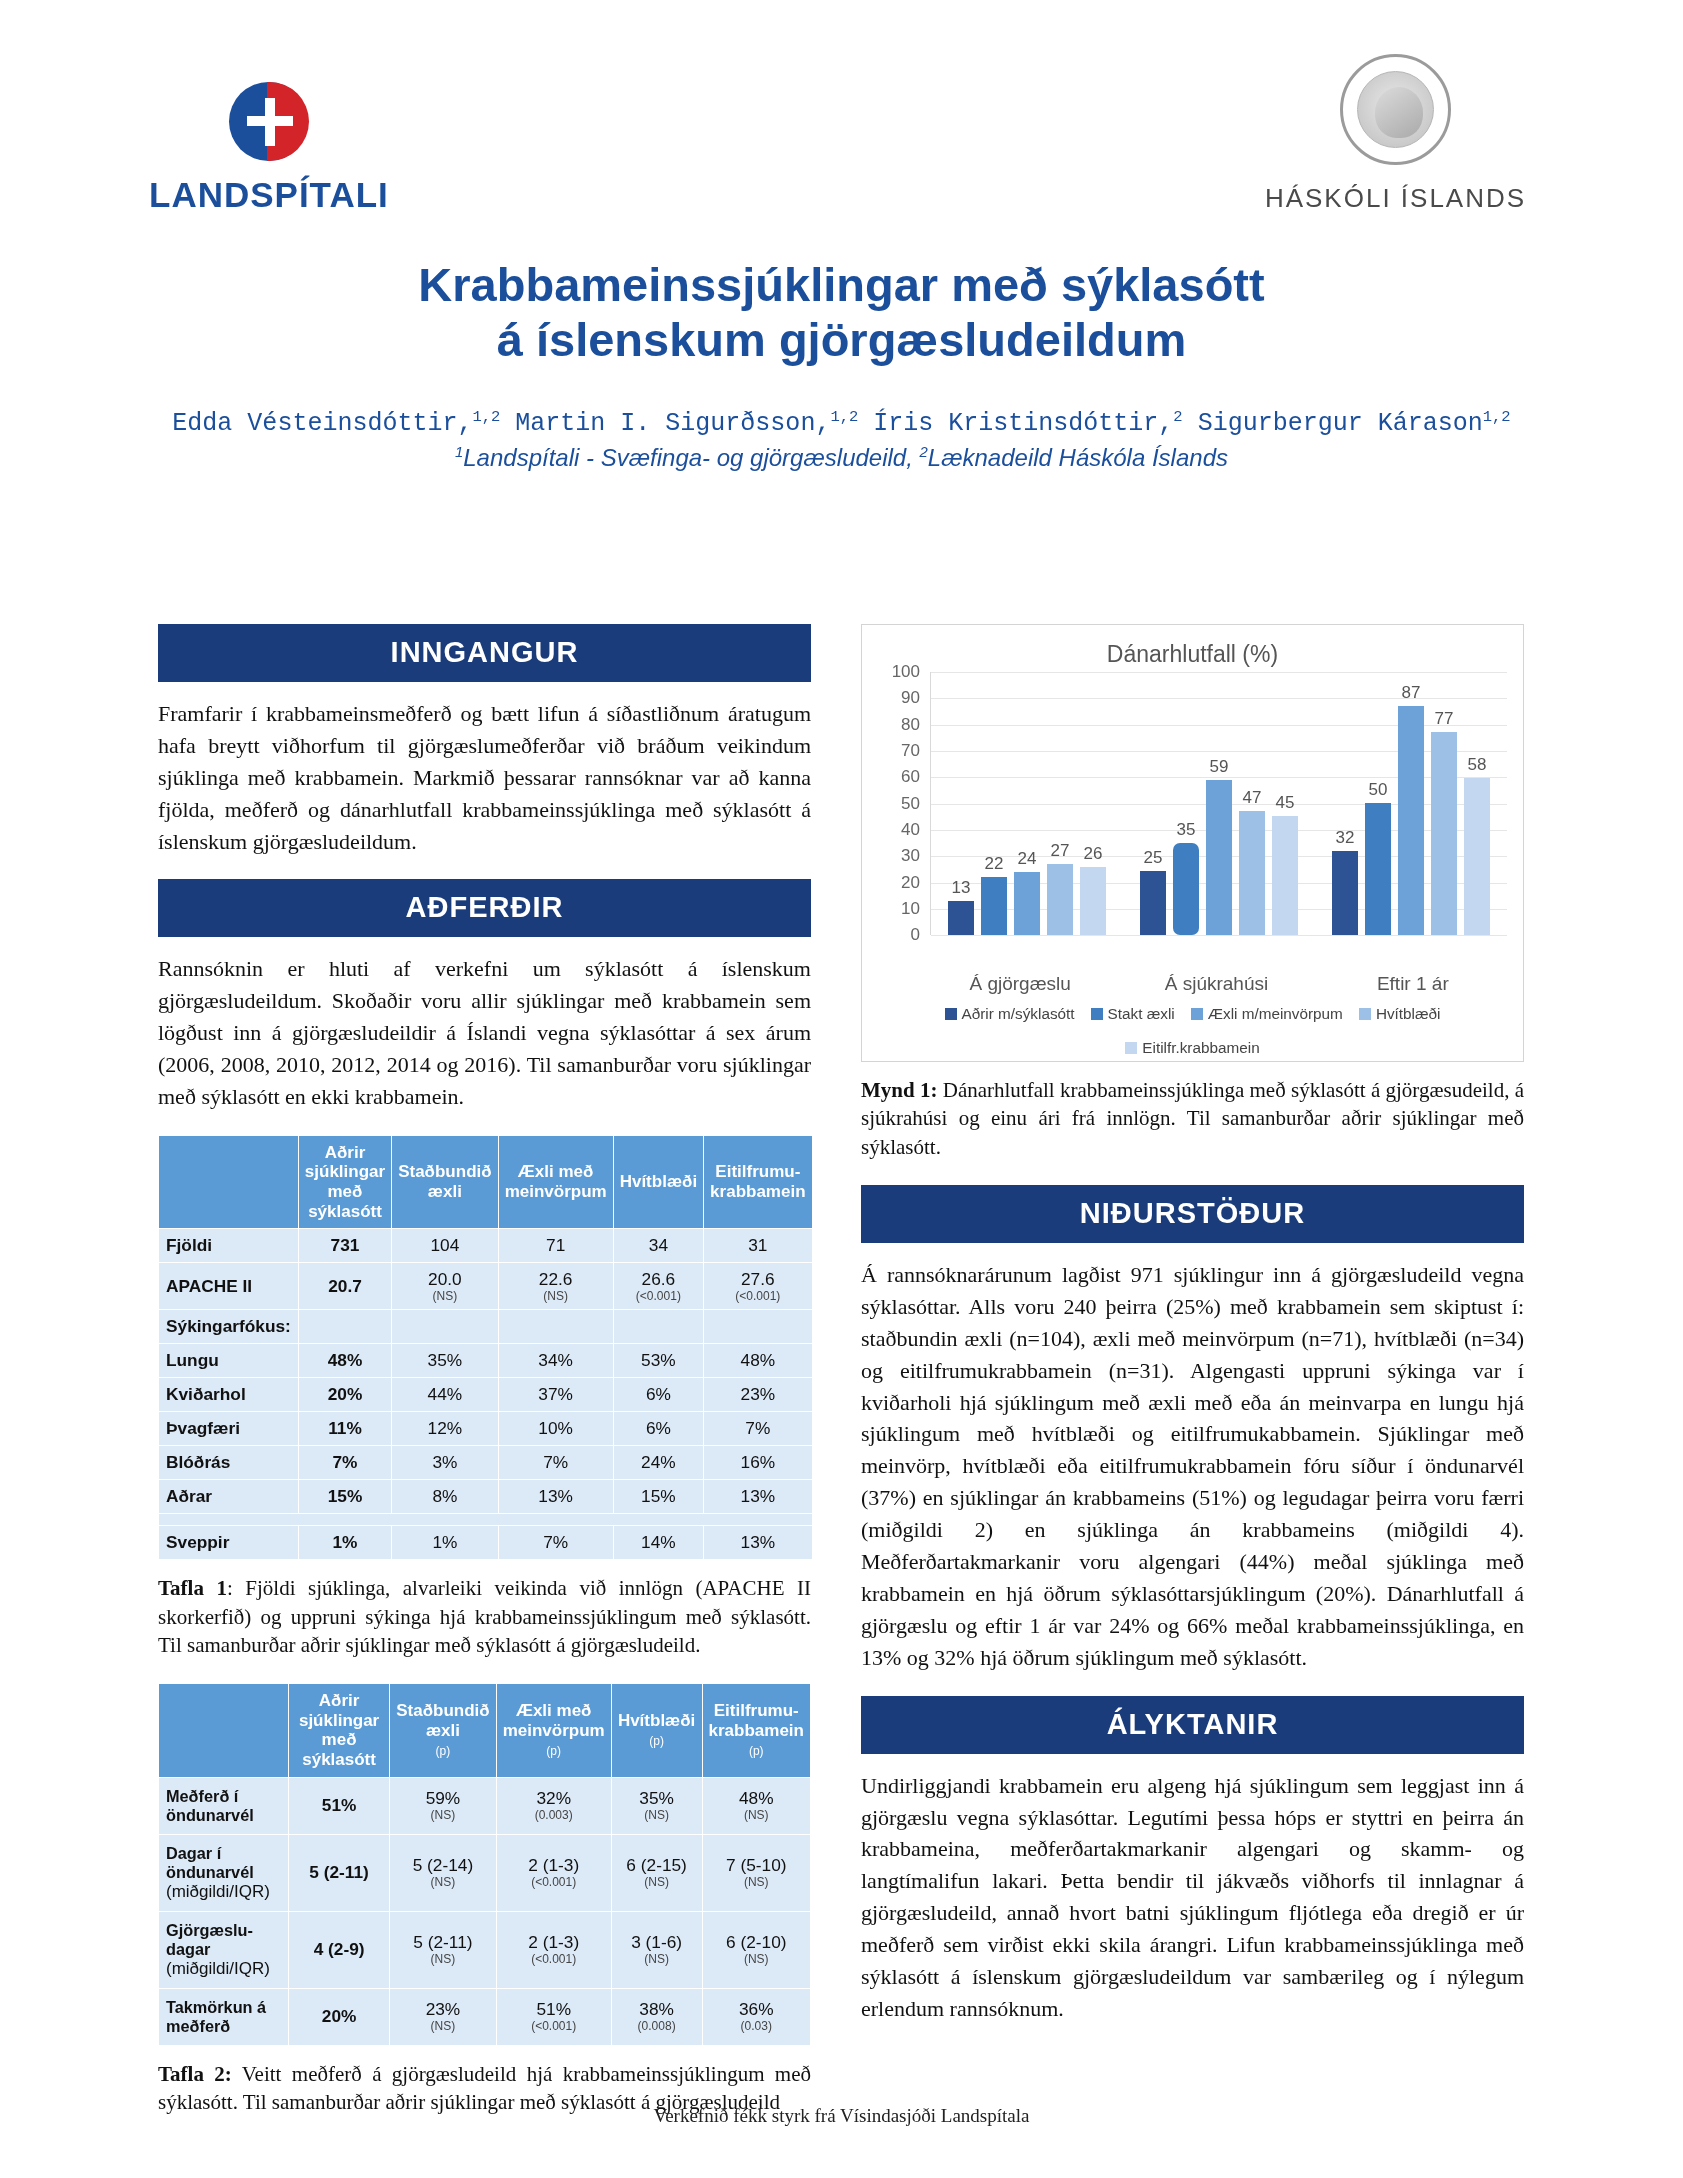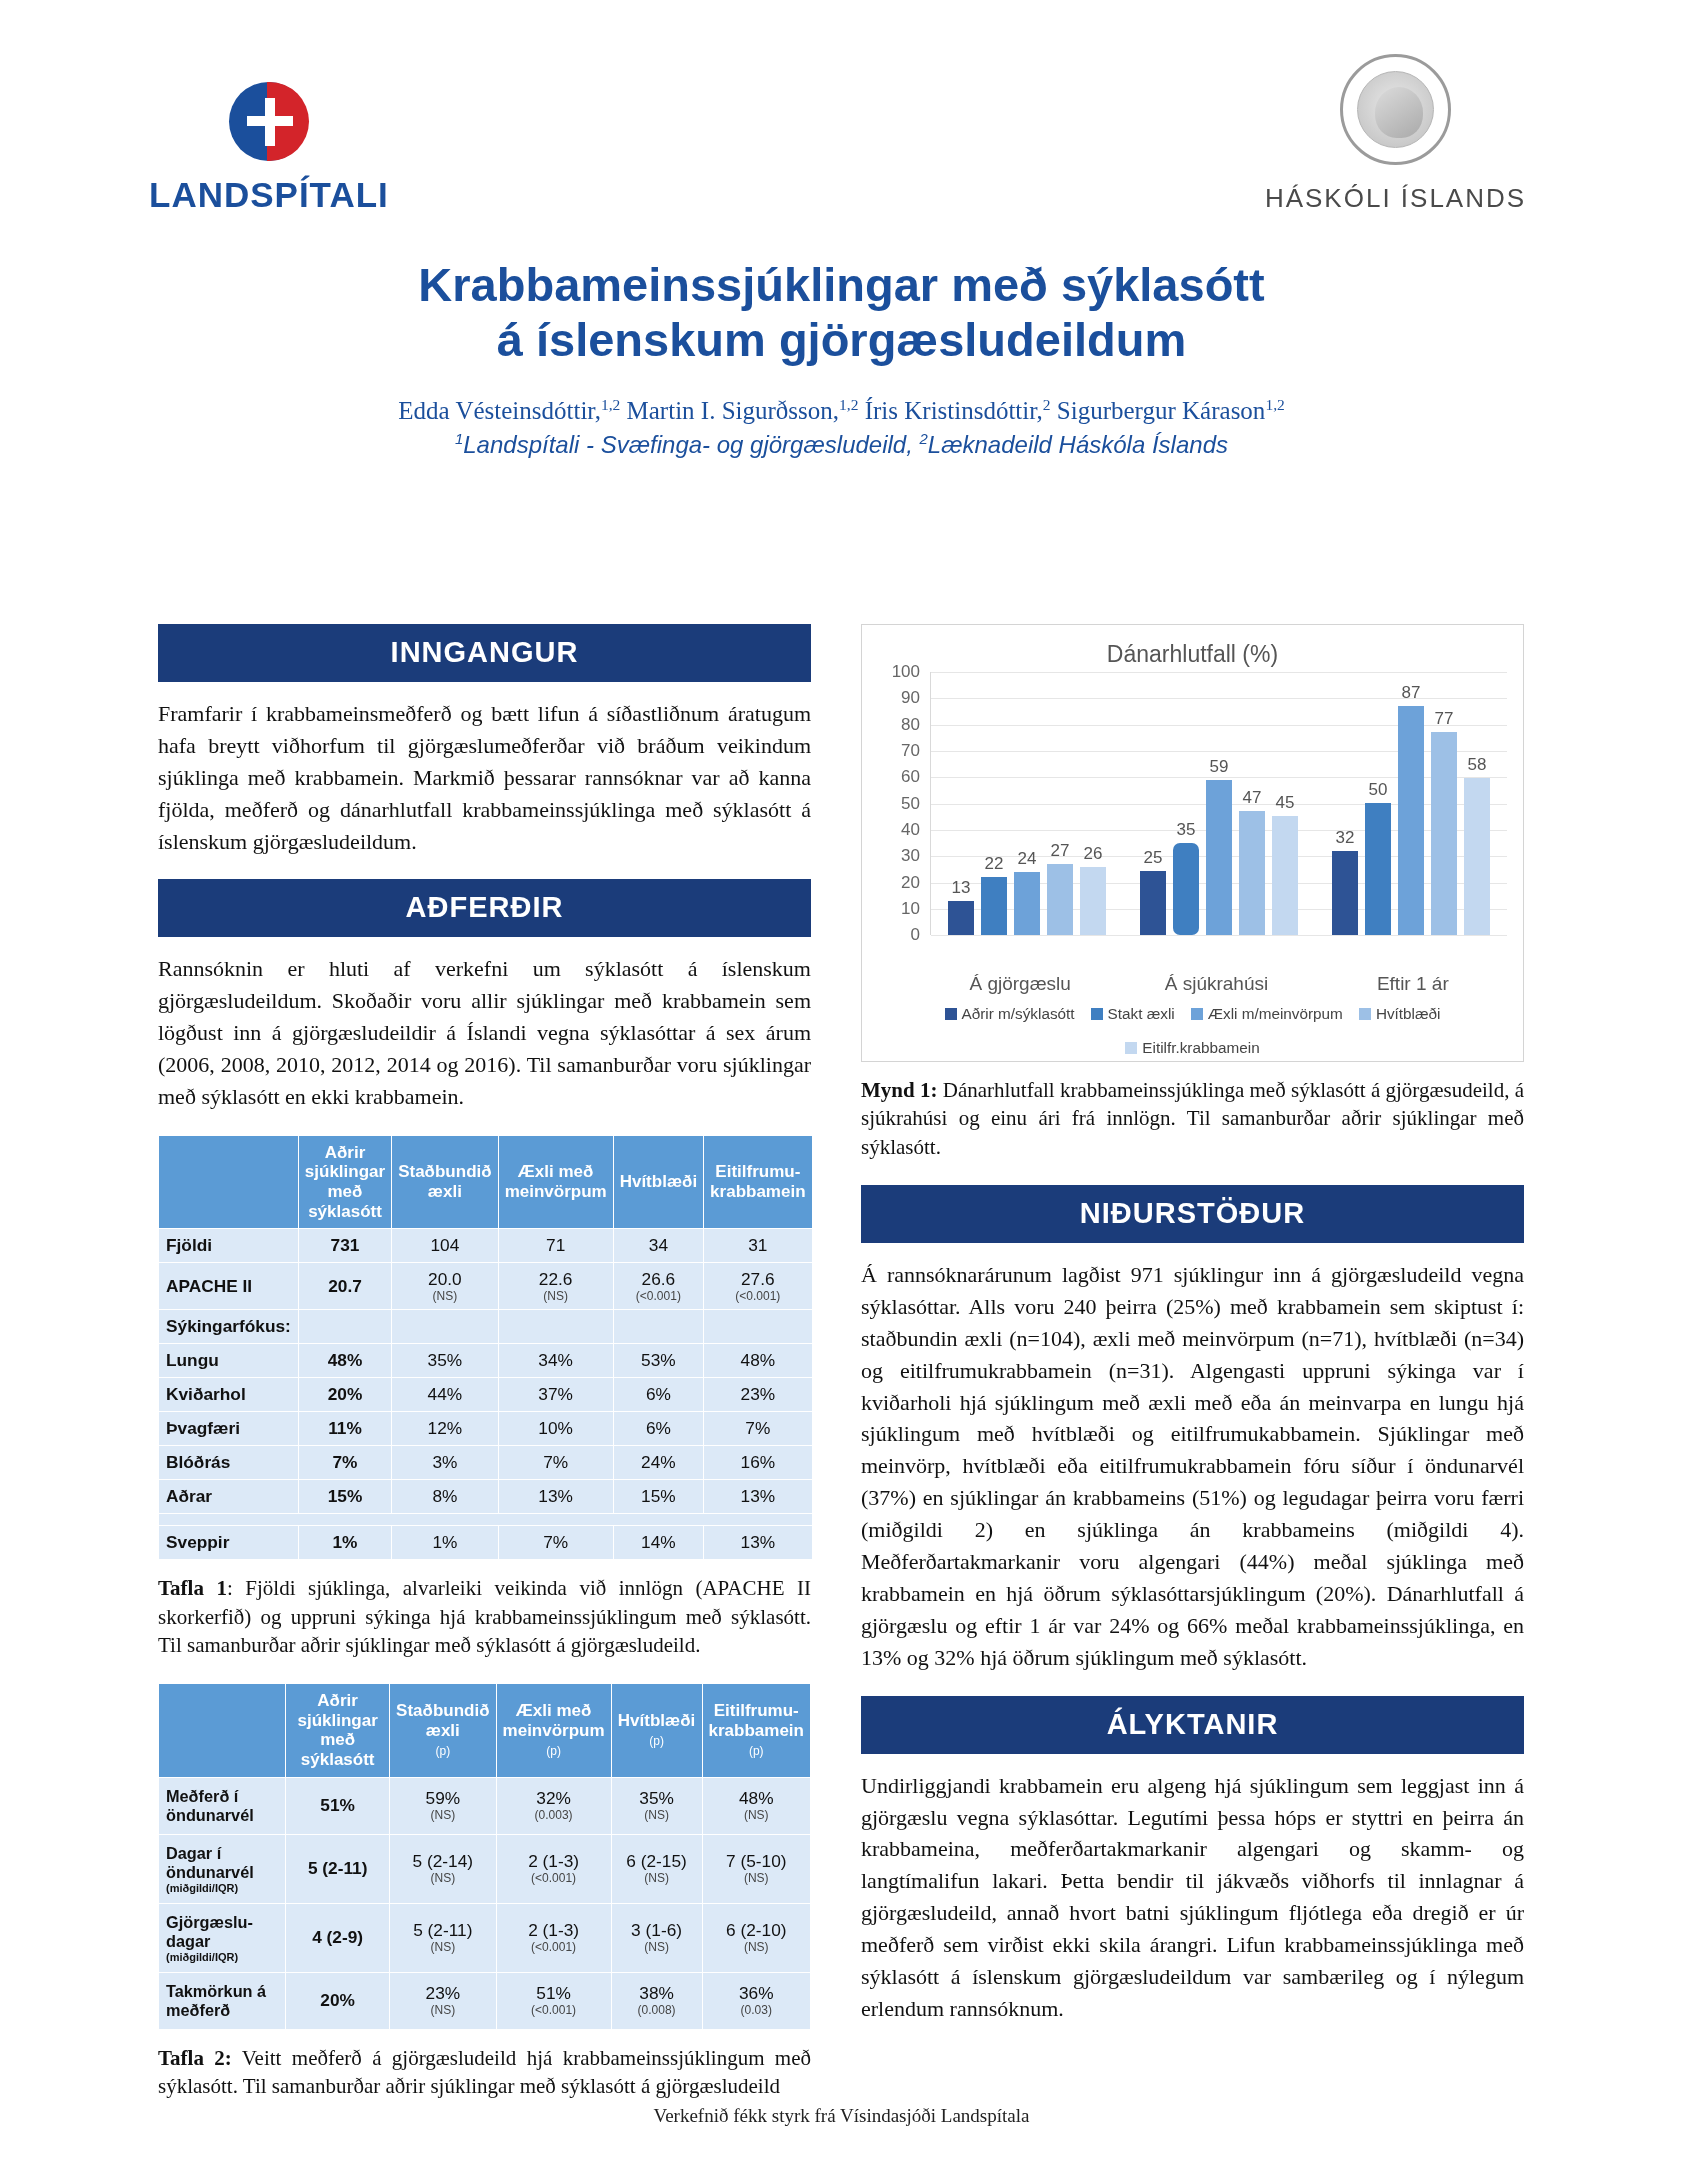--- a/index.html
+++ b/index.html
@@ -26,21 +26,21 @@
 
   .logo-hi { position:absolute; right:149px; top:54px; width:277px; text-align:center; }
   .hi-seal { width:111px; height:111px; margin:0 auto; border-radius:50%; border:3px solid #9b9b9b; position:relative; background:#fff; }
   .hi-seal .inner { position:absolute; left:14px; top:14px; right:14px; bottom:14px; border-radius:50%; border:1px solid #b5b5b5; background:radial-gradient(circle at 50% 45%, #e9e9e9 0%, #cfcfcf 60%, #bdbdbd 100%); }
   .hi-seal .face { position:absolute; left:32px; top:30px; width:48px; height:51px; border-radius:50% 50% 45% 45%; background:linear-gradient(145deg,#dcdcdc,#a9a9a9); }
   .hi-text { margin-top:18px; font-family:"Liberation Sans", sans-serif; font-size:26px; letter-spacing:2px; color:#4a4a4a; }
 
   
   .title-block { text-align:center; margin-top:-10px; }
   .poster-title { font-family:"Liberation Sans", sans-serif; font-weight:bold; font-size:47px; line-height:1.18; color:#1b4f9c; }
-  .authors { margin-top:28px; font-family:Liberation Serif, serif; font-size:25px; color:#1b4f9c; }
+  .authors { margin-top:40px; font-family:Liberation Mono, monospace; font-size:25px; color:#1b4f9c; }
   .affil { margin-top:6px; font-family:"Liberation Sans", sans-serif; font-size:24px; font-style:italic; color:#1b4f9c; }
   sup { font-size:0.62em; }
 
   
   .columns { position:absolute; top:624px; left:0; width:1683px; }
   .col-left { position:absolute; left:158px; top:0; width:653px; }
   .col-right { position:absolute; left:861px; top:0; width:663px; }
 
   .band {
     background:#1b3c7a; color:#fff;
@@ -85,21 +85,21 @@
   .tbl1 td, .tbl2 td {
     font-size:17.3px; padding:6px 7px; text-align:center; border:1px solid #ffffff;
     background:#dce9f7; color:#111;
   }
   .tbl1 td.lbl, .tbl2 td.lbl { text-align:left; font-weight:bold; background:#dce9f7; }
   .tbl1 td.b, .tbl2 td.b { font-weight:bold; }
   td .sub { display:block; font-size:12px; color:#444; line-height:1.1; }
   .rowgap td { background:#dce9f7; height:12px; padding:0; border:1px solid #fff; }
   .tbl2 td { padding:9px 7px; }
   .tbl2 td.lbl { font-size:16.3px; }
-  .tbl2 td.lbl .tiny { display:block; font-size:11px; font-weight:bold; }
+  .tbl2 td.lbl .tiny { display:block; font-size:17px; font-weight:normal; }
 
   .footer { position:absolute; left:0; bottom:51px; width:1683px; text-align:center; font-size:19px; color:#222; }
 </style>
 </head>
 <body>
 
 <div class="poster">
 
   <div class="header">
     <div class="logo-ls">

